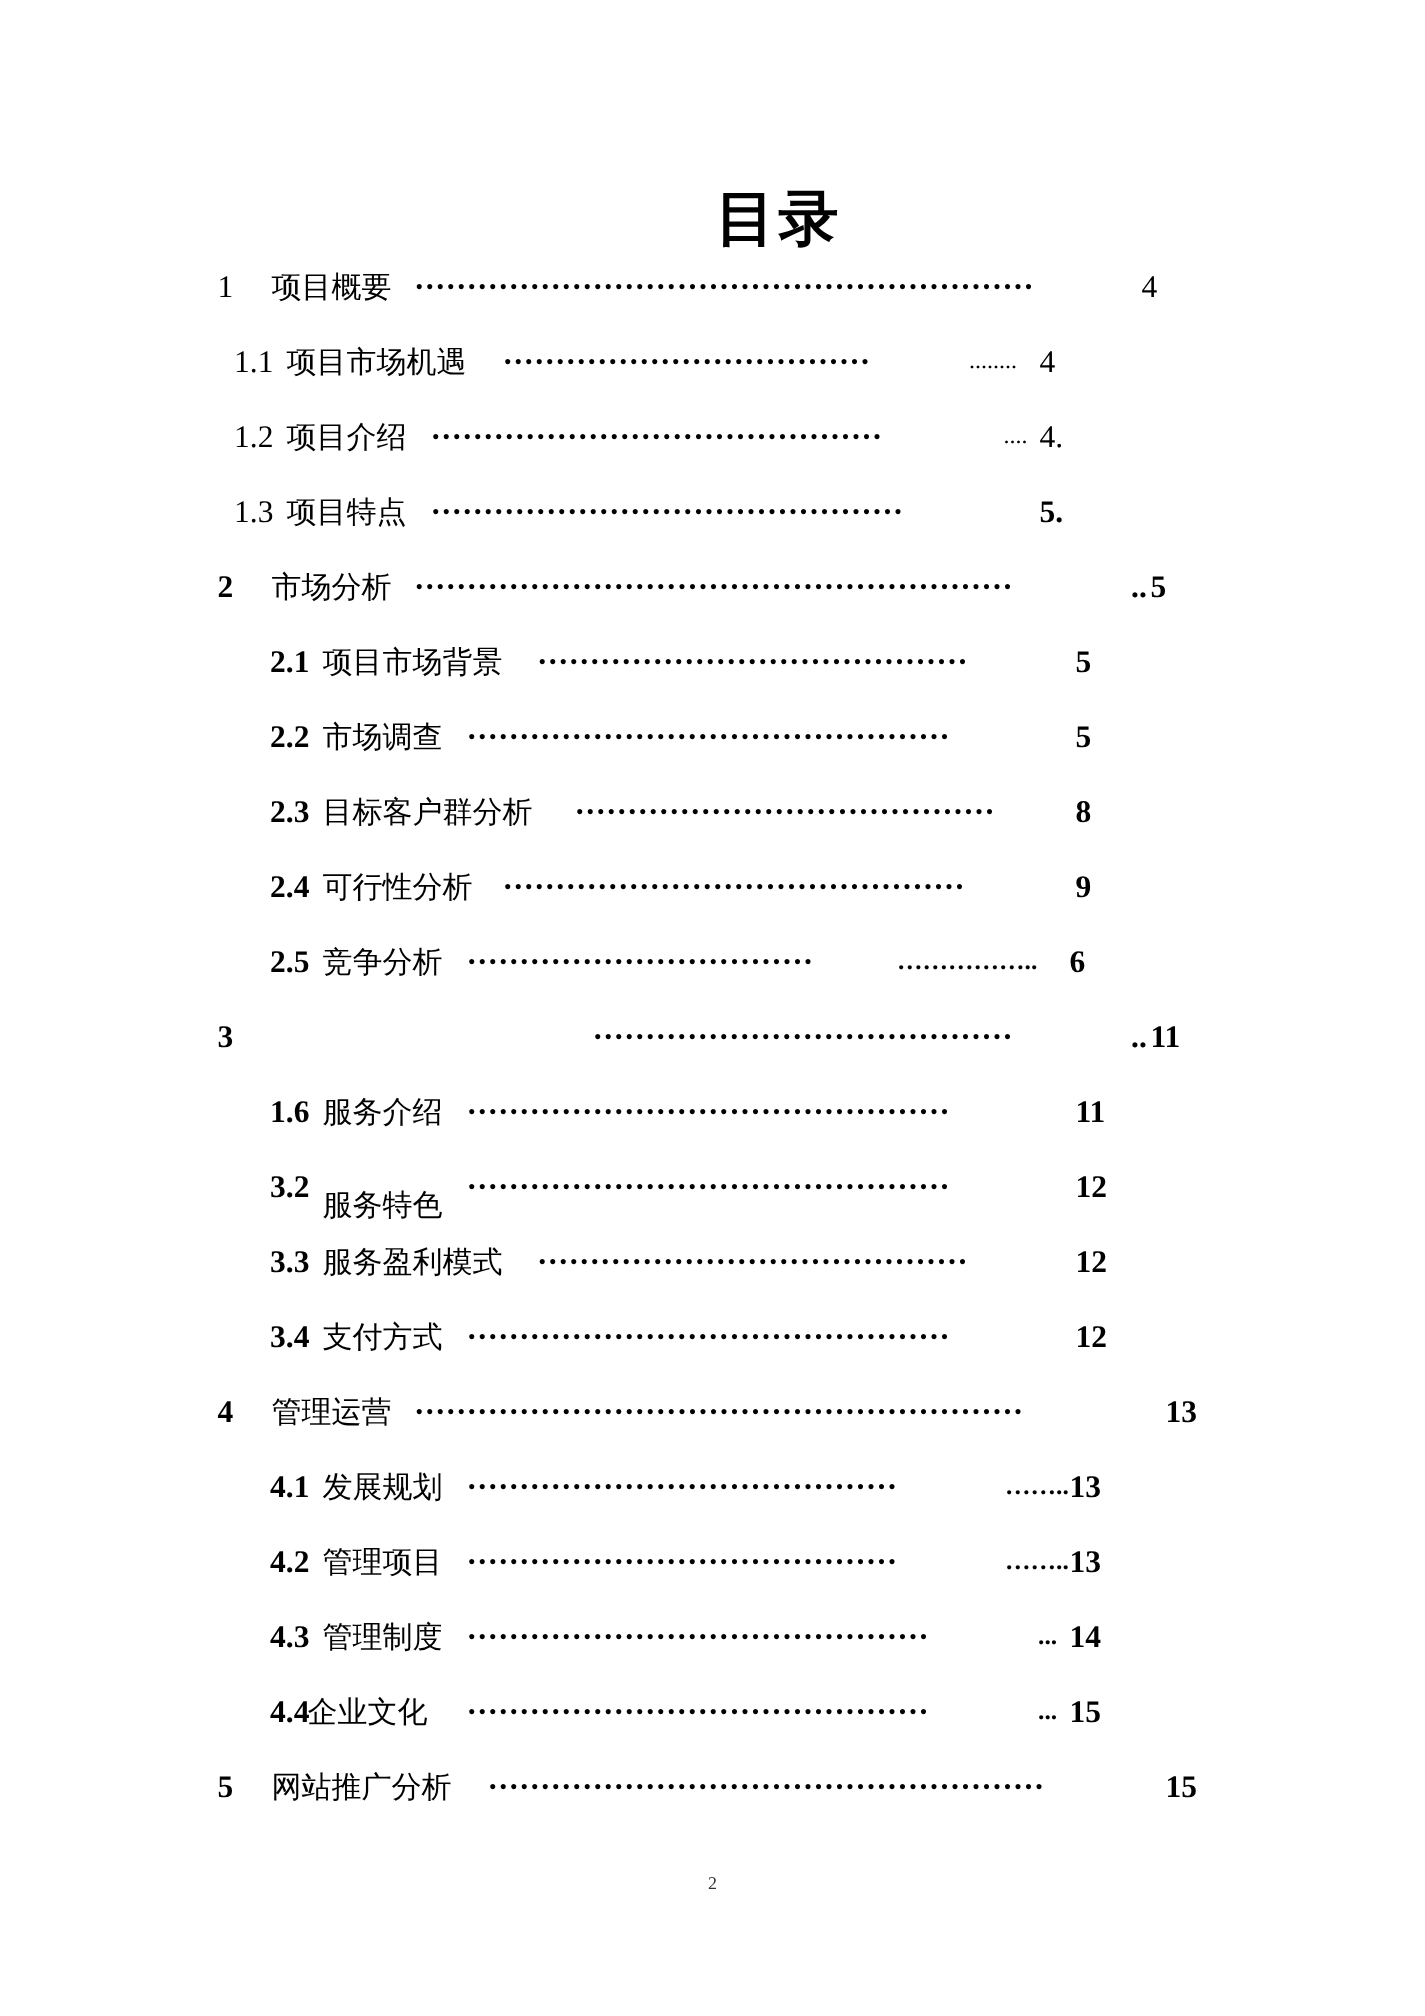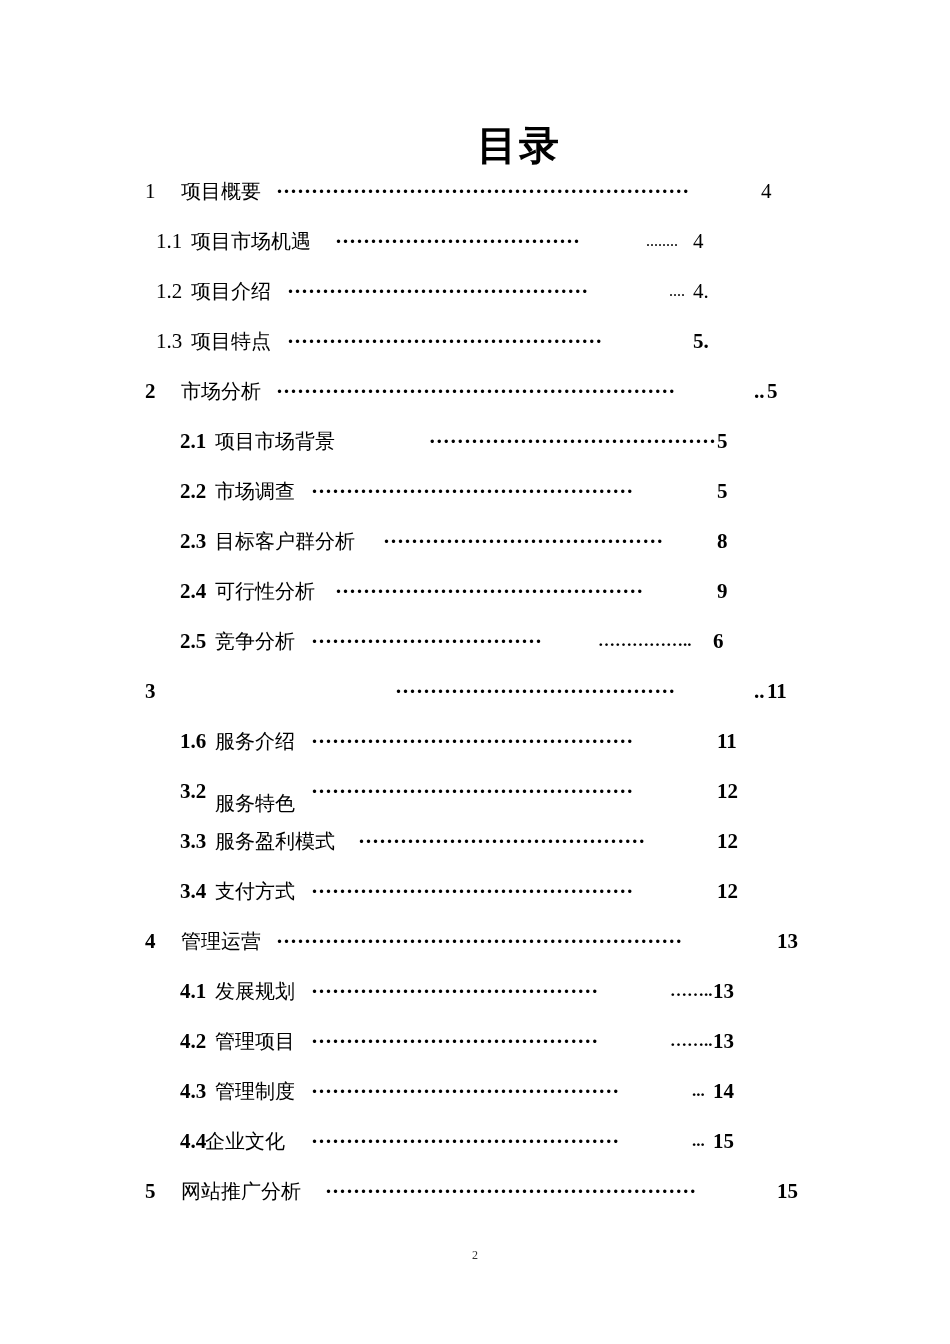--- a/index.html
+++ b/index.html
@@ -53,21 +53,21 @@
 </div>
 
 <div class="entry" style="top:376px;left:145px;width:660px;">
   <span class="num bold">2</span>
   <span class="txt" style="left:36px;">市场分析</span>
   <span class="lead lead-dots" style="left:131px;width:478px;">·························································</span>
   <span class="pg bold" style="left:609px;">..</span>
   <span class="pg bold" style="left:622px;">5</span>
 </div>
 
-<div class="entry bold" style="top:426px;left:180px;width:600px;text-align:right;">
+<div class="entry bold" style="top:426px;left:180px;width:600px;">
   <span class="num">2.1</span>
   <span class="txt" style="left:35px;font-weight:normal;">项目市场背景</span>
   <span class="lead lead-dots" style="left:178px;width:358px;">·········································</span>
   <span class="pg" style="left:537px;">5</span>
 </div>
 
 <div class="entry bold" style="top:476px;left:180px;width:600px;">
   <span class="num">2.2</span>
   <span class="txt" style="left:35px;font-weight:normal;text-align:right;">市场调查</span>
   <span class="lead lead-dots" style="left:131px;width:405px;">··············································</span>

